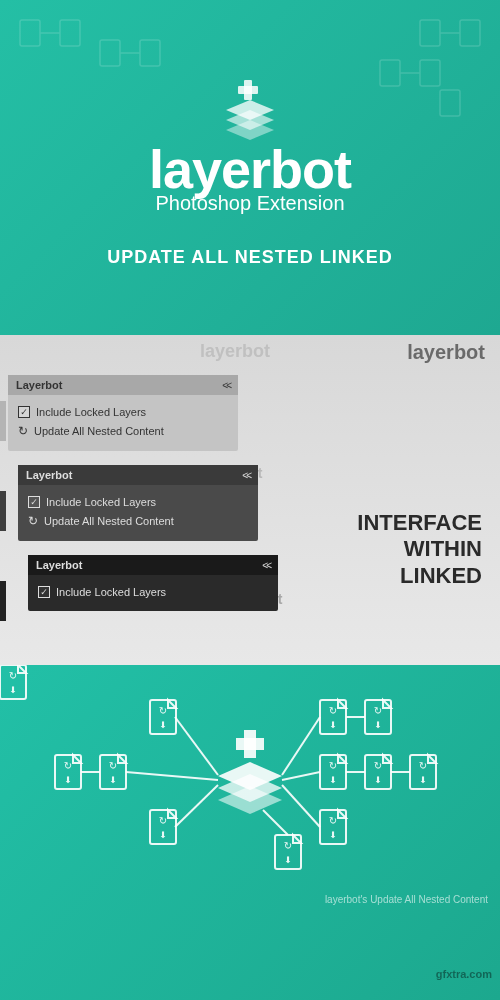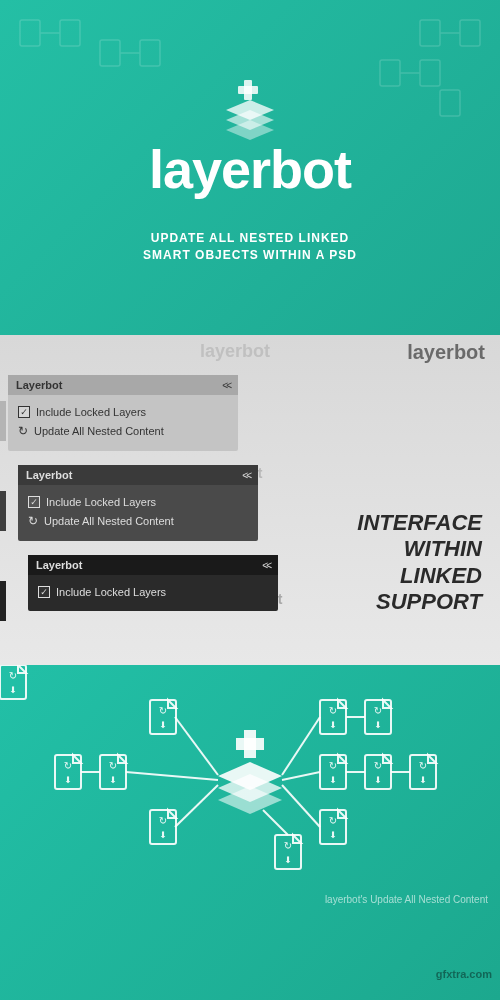--- a/index.html
+++ b/index.html
@@ -4,21 +4,21 @@
 <style>
 * { margin: 0; padding: 0; box-sizing: border-box; }
 body { width: 500px; font-family: -apple-system, BlinkMacSystemFont, 'Segoe UI', Arial, sans-serif; }
 
 
 .hero { width: 500px; height: 335px; background: linear-gradient(135deg, #24bfa5 0%, #1ea891 100%); position: relative; overflow: hidden; }
 .hero-pattern { position: absolute; top: 0; left: 0; width: 100%; height: 120px; opacity: 0.15; }
 .hero-content { position: relative; padding-top: 80px; text-align: center; color: white; }
 .brand-name { font-size: 54px; font-weight: 700; letter-spacing: -1px; }
 .brand-sub { font-size: 20px; font-weight: 300; margin-top: -8px; }
-.tagline { margin-top: 30px; font-size: 12px; font-weight: 800; letter-spacing: 1px; line-height: 1.4; color: #ffffff; }
+.tagline { margin-top: 30px; font-size: 18px; font-weight: 800; letter-spacing: 1px; line-height: 1.4; color: #ffffff; }
 
 
 .section-2 { width: 500px; height: 330px; background: linear-gradient(#d8d8d8, #e8e8e8); position: relative; overflow: hidden; }
 .wm-light { position: absolute; top: 6px; left: 200px; color: #c0c0c0; font-size: 18px; font-weight: 700; }
 .wm-dark { position: absolute; top: 6px; right: 15px; color: #6a6a6a; font-size: 20px; font-weight: 700; }
 .panel-stack { padding: 40px 0 0 8px; width: 280px; }
 .panel-wrap { position: relative; margin-bottom: 14px; }
 .panel { width: 230px; border-radius: 2px; font-size: 11px; }
 .panel-tab { position: absolute; left: -24px; top: 26px; width: 22px; height: 40px; border-radius: 2px 0 0 2px; display: flex; flex-direction: column; align-items: center; justify-content: center; gap: 2px; }
 .panel-tab .stack-ico { font-size: 14px; line-height: 1; }
@@ -41,21 +41,21 @@
 .theme-mid .cb { background: #555; }
 
 .theme-dark .panel { background: #2a2a2a; color: #ddd; margin-left: 20px; width: 250px; }
 .theme-dark .panel-head { background: #1a1a1a; color: #ddd; }
 .theme-dark .panel-tab { background: #222; color: #ddd; }
 .theme-dark .cb { background: #333; }
 
 .wm-under-light { position: absolute; left: 208px; top: 130px; color: #b8b8b8; font-size: 14px; font-weight: 700; }
 .wm-under-mid { position: absolute; left: 228px; top: 256px; color: #a8a8a8; font-size: 14px; font-weight: 700; }
 
-.feature-text { position: absolute; right: 18px; top: 175px; text-align: right; font-weight: 900; font-size: 22px; line-height: 1.2; color: #2a2a2a; font-style: italic; }
+.feature-text { position: absolute; right: 18px; top: 175px; text-align: right; font-weight: 900; font-size: 22px; line-height: 1.2; color: #2a2a2a; }
 
 
 .section-3 { width: 500px; height: 335px; background: linear-gradient(135deg, #22c0a7 0%, #1ca88e 100%); position: relative; color: white; }
 .diagram { position: relative; width: 100%; height: 220px; }
 
 .caption-small { position: absolute; right: 12px; bottom: 95px; font-size: 10px; color: rgba(255,255,255,0.6); }
 .site { position: absolute; right: 8px; bottom: 20px; font-size: 11px; color: rgba(0,0,0,0.4); font-weight: 600; }
 </style>
 </head>
 <body>
@@ -82,23 +82,23 @@
     <svg width="64" height="64" viewBox="0 0 64 64" style="display:block;margin:0 auto -6px;">
       <g fill="rgba(255,255,255,0.85)">
         <rect x="26" y="0" width="8" height="20" rx="1"></rect>
           <rect x="20" y="6" width="20" height="8" rx="1"></rect>
         <polygon points="32,20 56,30 32,40 8,30" opacity="0.9"></polygon>
         <polygon points="32,30 56,40 32,50 8,40" opacity="0.7"></polygon>
         <polygon points="32,40 56,50 32,60 8,50" opacity="0.5"></polygon>
       </g>
     </svg>
     <div class="brand-name">layerbot</div>
+    <div class="brand-sub">Photoshop Extension</div>
     <div class="tagline">
       <span>UPDATE ALL NESTED LINKED</span><br>
-      <span>SMART OBJECTS WITHIN A PSD</span>
     </div>
   </div>
 </div>
 
 <div class="section-2">
   <div class="wm-light">layerbot</div>
   <div class="wm-dark">layerbot</div>
 
   <div class="panel-stack">
 
@@ -176,21 +176,20 @@
         </div>
       </div>
     </div>
 
   </div>
 
   <div class="feature-text">
     <span>INTERFACE</span><br>
     <span>WITHIN</span><br>
     <span>LINKED</span><br>
-    <span>SUPPORT</span>
   </div>
 </div>
 
 <div class="section-3">
   <svg class="diagram" viewBox="0 0 500 220">
     <g stroke="rgba(255,255,255,0.9)" stroke-width="2" fill="none">
 
       <g transform="translate(250,115)">
         <rect x="-6" y="-50" width="12" height="28" fill="rgba(255,255,255,0.9)" stroke="none"></rect>
         <rect x="-14" y="-42" width="28" height="12" fill="rgba(255,255,255,0.9)" stroke="none"></rect>

